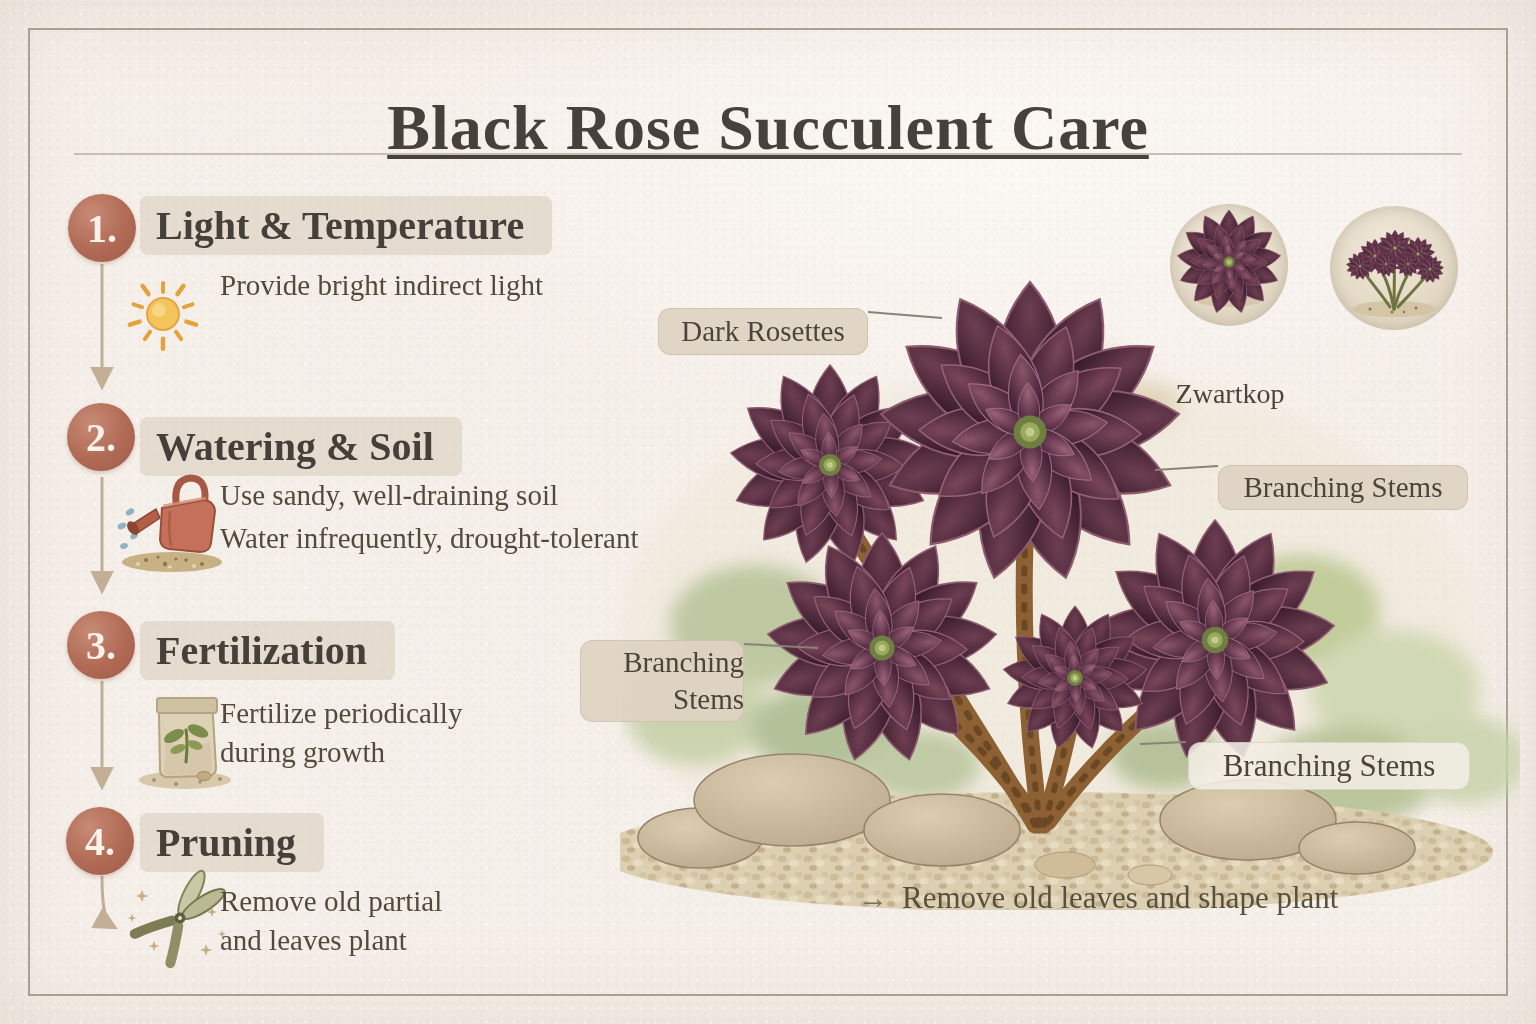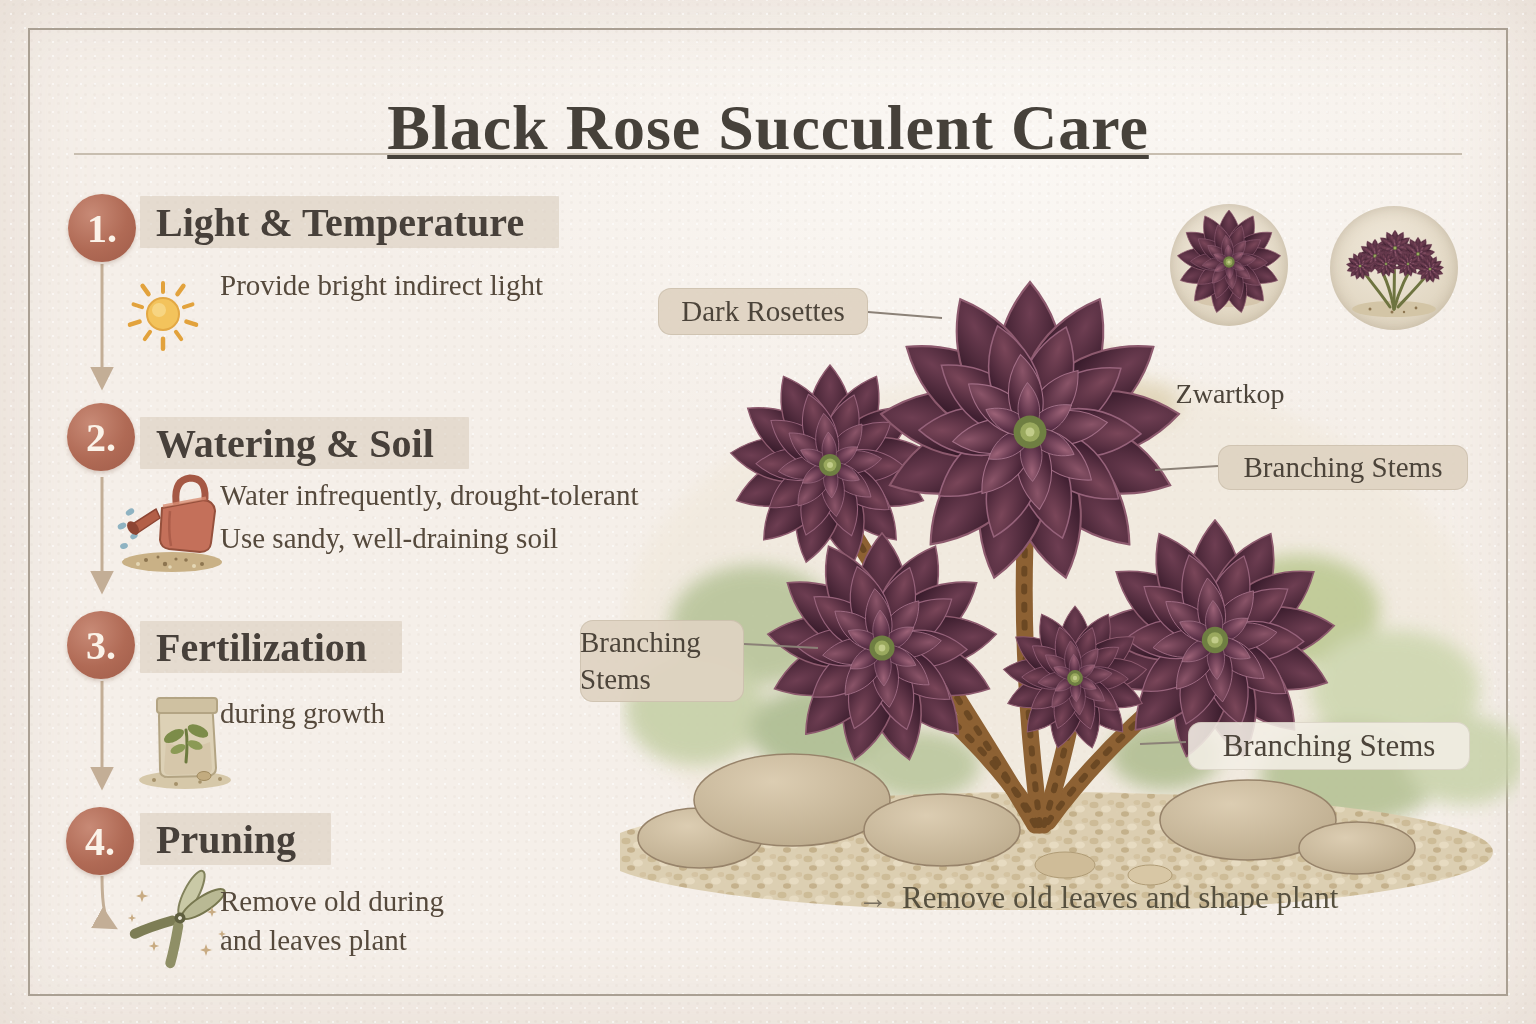--- a/index.html
+++ b/index.html
@@ -29,42 +29,42 @@
   .step{display:contents;}
   .num{
     position:absolute;width:68px;height:68px;border-radius:50%;
     background:radial-gradient(circle at 35% 30%, #c88a76 0%, #b06a55 55%, #a05c49 100%);
     color:#fbf3e9;font-size:40px;font-weight:700;
     display:flex;align-items:center;justify-content:center;
     box-shadow:0 2px 4px rgba(120,80,60,.25);
   }
   .n1{left:68px;top:194px}.n2{left:67px;top:403px}.n3{left:67px;top:611px}.n4{left:66px;top:807px}
   .bar{
-    position:absolute;left:140px;height:52px;border-radius:1px;
+    position:absolute;left:140px;height:59px;border-radius:8px;
     background:rgba(215,203,185,.55);
-    display:inline-flex;align-items:center;padding:0 35px 0 16px;
+    display:inline-flex;align-items:center;padding:0 28px 0 16px;
     font-size:40px;font-weight:700;color:#47403a;white-space:nowrap;
   }
   .b1{top:196px}.b2{top:417px}.b3{top:621px}.b4{top:813px}
   .icon{position:absolute;}
   .i1{left:120px;top:270px;width:86px;height:86px}
   .i2{left:110px;top:456px;width:126px;height:120px}
   .i3{left:132px;top:674px;width:110px;height:116px}
   .i4{left:120px;top:866px;width:120px;height:112px}
   .lines{position:absolute;left:220px;font-size:29px;color:#55493c;}
   .t1{top:265px;line-height:41px}.t2{top:474px;line-height:43px}
   .t3{top:694px;line-height:39px}.t4{top:882px;line-height:39px}
   .connectors{position:absolute;left:60px;top:170px;width:220px;height:830px;}
 
   
   .scene{position:absolute;left:620px;top:170px;width:900px;height:740px;}
   .pill{
     position:absolute;background:rgba(222,211,193,.92);border-radius:13px;
-    color:#4c443a;display:flex;align-items:center;justify-content:center;text-align:left;
-    font-size:29px;box-shadow:inset 0 0 0 1px rgba(150,135,115,.22);
+    color:#4c443a;display:flex;align-items:center;justify-content:center;text-align:right;
+    font-size:29px;box-shadow:inset 0 0 0 1px rgba(150,135,115,.22);margin-top:20px;
   }
   .pill-dark-rosettes{left:658px;top:288px;width:210px;height:47px;}
   .pill-branching-top{left:1218px;top:445px;width:250px;height:45px;}
   .pill-branching-left{left:580px;top:620px;width:164px;height:82px;line-height:37px;}
   .pill-branching-bottom{left:1188px;top:722px;width:282px;height:48px;font-size:31px;background:rgba(243,238,229,.88);}
   .inset{
     position:absolute;border-radius:50%;overflow:hidden;
     background:radial-gradient(circle at 45% 35%, #f0e8da 0%, #ddd2bc 85%);
     box-shadow:inset 0 0 14px rgba(120,100,80,.28);
   }
@@ -160,22 +160,22 @@
         <ellipse cx="14" cy="90" rx="4" ry="2.8" transform="rotate(-20 14 90)"></ellipse>
       </g>
       <path d="M50,62 L26,78 L21,69 L46,53 Z" fill="#b35f47" stroke="#8d4533" stroke-width="1.5"></path>
       <ellipse cx="23" cy="72" rx="5" ry="7.5" transform="rotate(-35 23 72)" fill="#8d4533"></ellipse>
       <path d="M52,52 L94,44 Q104,45 105,55 L101,87 Q100,96 90,96 L59,93 Q51,92 50,84 Z" fill="#c4705a" stroke="#95503c" stroke-width="2"></path>
       <path d="M60,55 Q58,74 61,90" stroke="#a35643" stroke-width="2.5" fill="none" opacity=".7"></path>
       <path d="M66,46 Q64,24 80,22 Q96,22 95,42" stroke="#a55844" stroke-width="7" fill="none" stroke-linecap="round"></path>
       <path d="M53,50 L96,42" stroke="#d98e74" stroke-width="3" opacity=".8"></path>
     </svg>
     <div class="lines t2">
+      <div>Use sandy, well-draining soil</div>
       <div>Water infrequently, drought-tolerant</div>
-      <div>Use sandy, well-draining soil</div>
     </div>
   </section>
 
   
   <section class="step">
     <div class="num n3">3.</div>
     <div class="bar b3">Fertilization</div>
     <svg class="icon i3" viewBox="0 0 110 116">
       <ellipse cx="53" cy="106" rx="46" ry="9" fill="#d6c8a9"></ellipse>
       <g fill="#a5916a">
@@ -189,20 +189,21 @@
       <path d="M34,68 Q55,78 78,68 L80,94 Q80,99 74,100 L38,101 Q32,101 32,96 Z" fill="#cfc0a0" opacity=".55"></path>
       <rect x="25" y="24" width="60" height="15" rx="3" fill="#cfc1a1" stroke="#b3a483" stroke-width="2"></rect>
       <path d="M54,88 Q56,68 54,56" stroke="#6d7a3e" stroke-width="3" fill="none" stroke-linecap="round"></path>
       <ellipse cx="42" cy="62" rx="11" ry="5.5" transform="rotate(-28 42 62)" fill="#7c8c49"></ellipse>
       <ellipse cx="66" cy="57" rx="11" ry="5.5" transform="rotate(24 66 57)" fill="#7c8c49"></ellipse>
       <ellipse cx="46" cy="75" rx="8" ry="4.2" transform="rotate(-24 46 75)" fill="#8b9a55"></ellipse>
       <ellipse cx="63" cy="71" rx="8" ry="4.2" transform="rotate(20 63 71)" fill="#8b9a55"></ellipse>
       <ellipse cx="72" cy="102" rx="7" ry="4.5" fill="#c2ab7f" stroke="#a08a5f" stroke-width="1"></ellipse>
     </svg>
     <div class="lines t3">
+      <div>Fertilize periodically</div>
       <div>during growth</div>
     </div>
   </section>
 
   
   <section class="step">
     <div class="num n4">4.</div>
     <div class="bar b4">Pruning</div>
     <svg class="icon i4" viewBox="0 0 120 112">
       <defs>
@@ -219,21 +220,21 @@
       <g fill="#c8ab82">
         <use href="#sparkle" transform="translate(22,30) scale(.9)"></use>
         <use href="#sparkle" transform="translate(12,52) scale(.6)"></use>
         <use href="#sparkle" transform="translate(34,80) scale(.75)"></use>
         <use href="#sparkle" transform="translate(92,46) scale(.7)"></use>
         <use href="#sparkle" transform="translate(86,84) scale(.85)"></use>
         <use href="#sparkle" transform="translate(102,68) scale(.55)"></use>
       </g>
     </svg>
     <div class="lines t4">
-      <div>Remove old during</div>
+      <div>Remove old partial</div>
       <div>and leaves plant</div>
     </div>
   </section>
 
   
   <svg class="scene" viewBox="0 0 900 740">
     <defs>
       <path id="petal" d="M0,4 C-26,-16 -32,-62 0,-100 C32,-62 26,-16 0,4 Z"></path>
       <radialGradient id="pg1" cx=".5" cy=".2" r=".95">
           <stop offset="0%" stop-color="#6e3e52"></stop>

